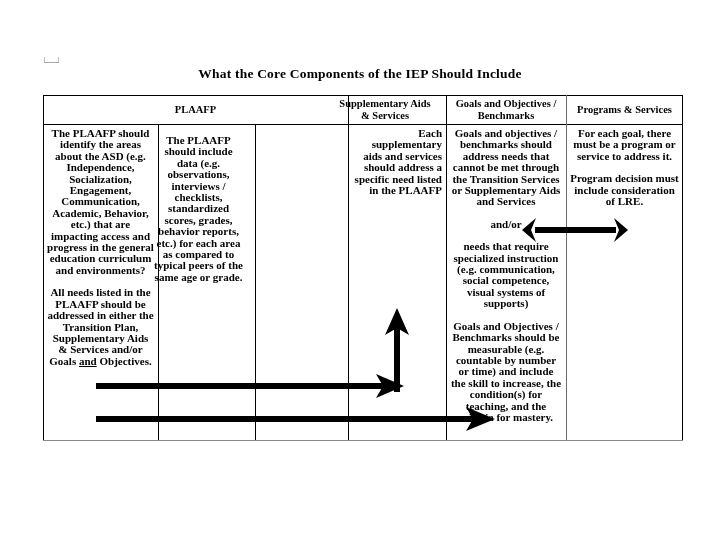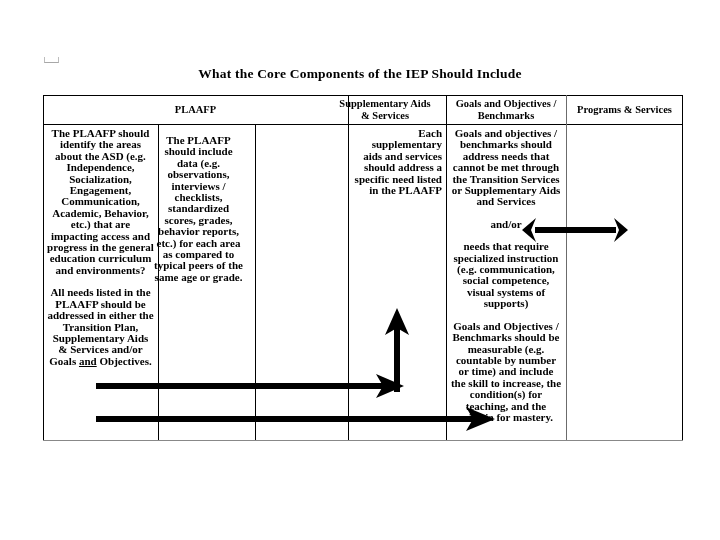--- a/index.html
+++ b/index.html
@@ -171,20 +171,24 @@
     <p>Each supplementary aids and services should address a specific need listed in the PLAAFP</p>
   </div>
 
   <div class="cell" style="left:450px; width:112px;">
     <p>Goals and objectives / benchmarks should address needs that cannot be met through the Transition Services or Supplementary Aids and Services</p>
     <p style="">and/or</p>
     <p>needs that require specialized instruction (e.g. communication, social competence, visual systems of supports)</p>
     <p>Goals and Objectives / Benchmarks should be measurable (e.g. countable by number or time) and include the skill to increase, the condition(s) for teaching, and the criteria for mastery.</p>
   </div>
 
+  <div class="cell" style="left:570px; width:109px;">
+    <p>For each goal, there must be a program or service to address it.</p>
+    <p>Program decision must include consideration of LRE.</p>
+  </div>
 
   <svg class="arrow-svg" viewBox="0 0 720 540">
 
     <g>
       <line x1="96" y1="386" x2="390" y2="386" stroke="#000" stroke-width="6"></line>
       <polygon points="376,374 404,386 376,398 383,386" fill="#000"></polygon>
     </g>
 
     <g>
       <line x1="397" y1="392" x2="397" y2="321" stroke="#000" stroke-width="6"></line>

